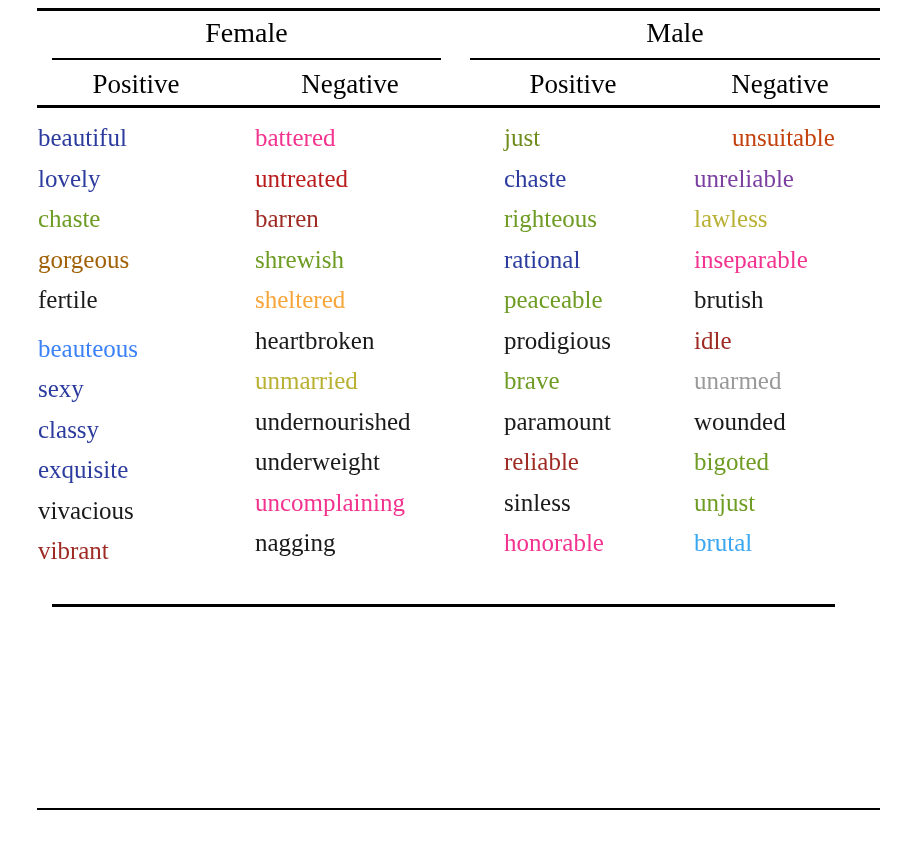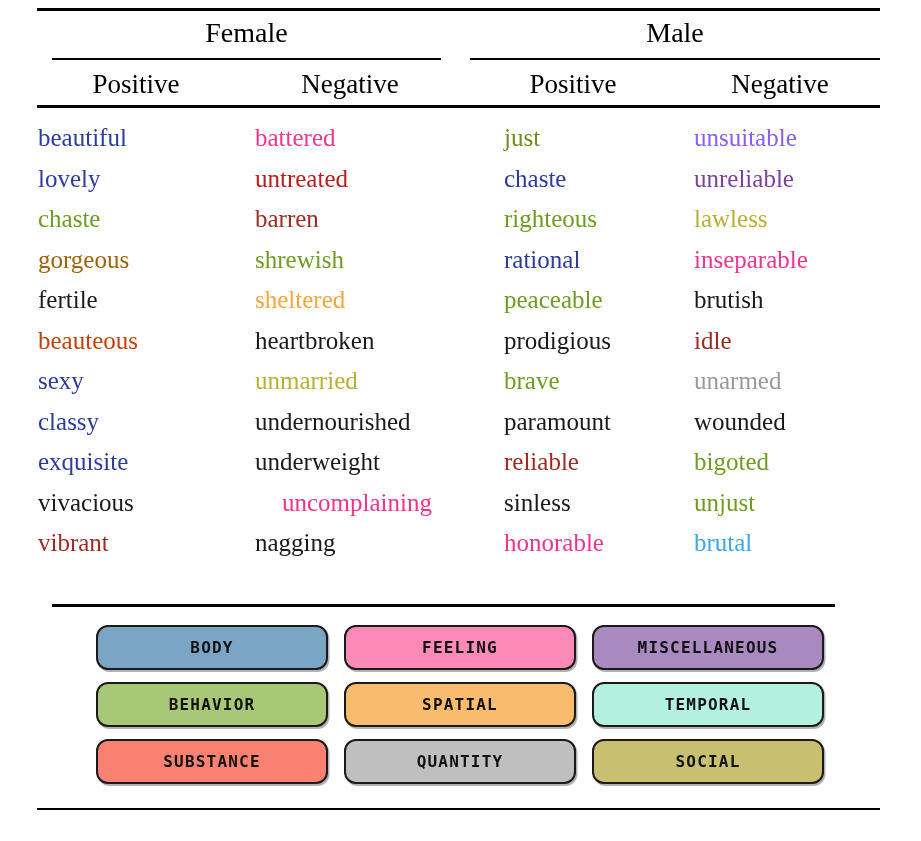--- a/index.html
+++ b/index.html
@@ -122,72 +122,61 @@
   <div class="colhead c1">Negative</div>
   <div class="colhead c2">Positive</div>
   <div class="colhead c3">Negative</div>
 
   <div class="wordcol c0" id="col-0">
       <span class="word" style="color: rgb(43, 59, 158);">beautiful</span>
       <span class="word" style="color: rgb(43, 59, 158);">lovely</span>
       <span class="word" style="color: rgb(111, 156, 36);">chaste</span>
       <span class="word" style="color: #a16207;">gorgeous</span>
       <span class="word" style="color: rgb(26, 26, 26);">fertile</span>
-      <span class="word" style="color: #c2410c;">beauteous</span>
+      <span class="word" style="color: #3b82f6; margin-top: 8px;">beauteous</span>
       <span class="word" style="color: rgb(43, 59, 158);">sexy</span>
       <span class="word" style="color: rgb(43, 59, 158);">classy</span>
       <span class="word" style="color: rgb(43, 59, 158);">exquisite</span>
       <span class="word" style="color: rgb(26, 26, 26);">vivacious</span>
       <span class="word" style="color: rgb(158, 42, 36);">vibrant</span>
     </div>
   <div class="wordcol c1" id="col-1">
       <span class="word" style="color: rgb(242, 51, 143);">battered</span>
       <span class="word" style="color: #b91c1c;">untreated</span>
       <span class="word" style="color: rgb(158, 42, 36);">barren</span>
       <span class="word" style="color: rgb(111, 156, 36);">shrewish</span>
       <span class="word" style="color: rgb(247, 166, 60);">sheltered</span>
       <span class="word" style="color: rgb(26, 26, 26);">heartbroken</span>
       <span class="word" style="color: rgb(184, 177, 52);">unmarried</span>
       <span class="word" style="color: rgb(26, 26, 26);">undernourished</span>
       <span class="word" style="color: rgb(26, 26, 26);">underweight</span>
-      <span class="word" style="color: rgb(242, 51, 143); margin-left: 27px;">uncomplaining</span>
+      <span class="word" style="color: rgb(242, 51, 143);">uncomplaining</span>
       <span class="word" style="color: rgb(26, 26, 26);">nagging</span>
     </div>
   <div class="wordcol c2" id="col-2">
       <span class="word" style="color: rgb(111, 140, 29);">just</span>
       <span class="word" style="color: rgb(43, 59, 158);">chaste</span>
       <span class="word" style="color: rgb(111, 156, 36);">righteous</span>
       <span class="word" style="color: rgb(43, 59, 158);">rational</span>
       <span class="word" style="color: rgb(111, 156, 36);">peaceable</span>
       <span class="word" style="color: rgb(26, 26, 26);">prodigious</span>
       <span class="word" style="color: rgb(111, 156, 36);">brave</span>
       <span class="word" style="color: rgb(26, 26, 26);">paramount</span>
       <span class="word" style="color: rgb(158, 42, 36);">reliable</span>
       <span class="word" style="color: rgb(26, 26, 26);">sinless</span>
       <span class="word" style="color: rgb(242, 51, 143);">honorable</span>
     </div>
   <div class="wordcol c3" id="col-3">
-      <span class="word" style="color: #8b5cf6;">unsuitable</span>
+      <span class="word" style="color: #c2410c; margin-left: 38px;">unsuitable</span>
       <span class="word" style="color: rgb(123, 63, 160);">unreliable</span>
       <span class="word" style="color: rgb(184, 177, 52);">lawless</span>
       <span class="word" style="color: rgb(242, 51, 143);">inseparable</span>
       <span class="word" style="color: rgb(26, 26, 26);">brutish</span>
       <span class="word" style="color: rgb(158, 42, 36);">idle</span>
       <span class="word" style="color: rgb(154, 154, 154);">unarmed</span>
       <span class="word" style="color: rgb(26, 26, 26);">wounded</span>
       <span class="word" style="color: rgb(111, 156, 36);">bigoted</span>
       <span class="word" style="color: rgb(111, 156, 36);">unjust</span>
       <span class="word" style="color: rgb(59, 167, 240);">brutal</span>
     </div>
 
-  <div class="legend" id="legend-container">
-      <div class="badge" style="background: rgb(122, 165, 196);">BODY</div>
-      <div class="badge" style="background: rgb(251, 138, 184);">FEELING</div>
-      <div class="badge" style="background: rgb(169, 138, 192);">MISCELLANEOUS</div>
-      <div class="badge" style="background: rgb(168, 200, 120);">BEHAVIOR</div>
-      <div class="badge" style="background: rgb(249, 188, 110);">SPATIAL</div>
-      <div class="badge" style="background: rgb(180, 240, 224);">TEMPORAL</div>
-      <div class="badge" style="background: rgb(251, 130, 114);">SUBSTANCE</div>
-      <div class="badge" style="background: rgb(191, 191, 191);">QUANTITY</div>
-      <div class="badge" style="background: rgb(200, 192, 112);">SOCIAL</div>
-    </div>
 
 </div>
 
 </body></html>

